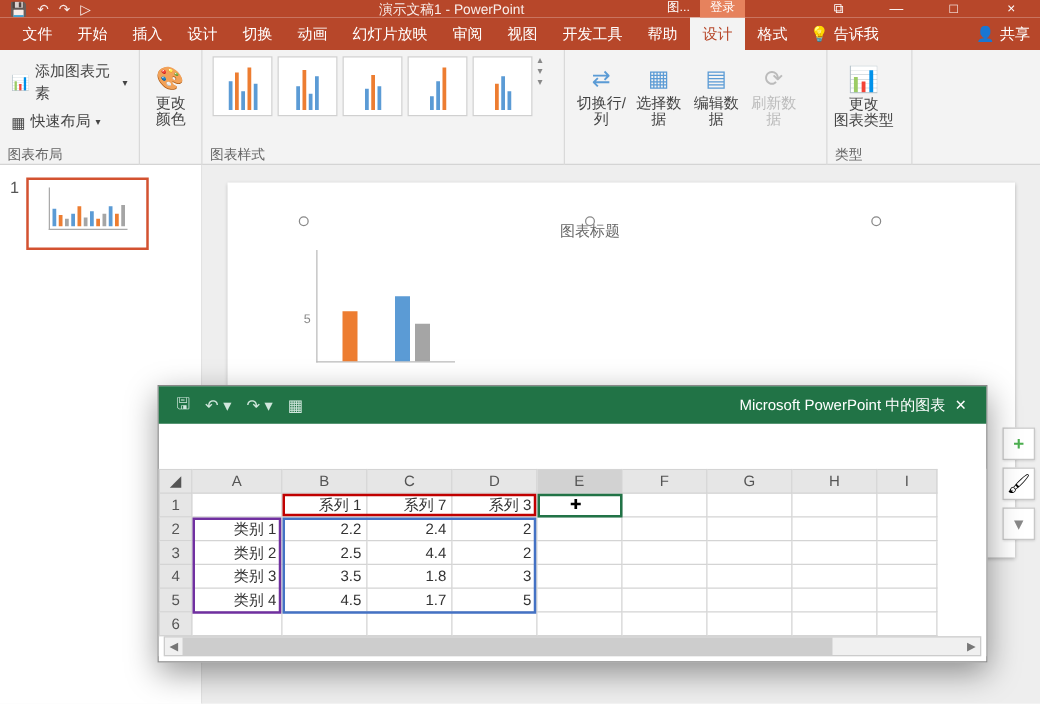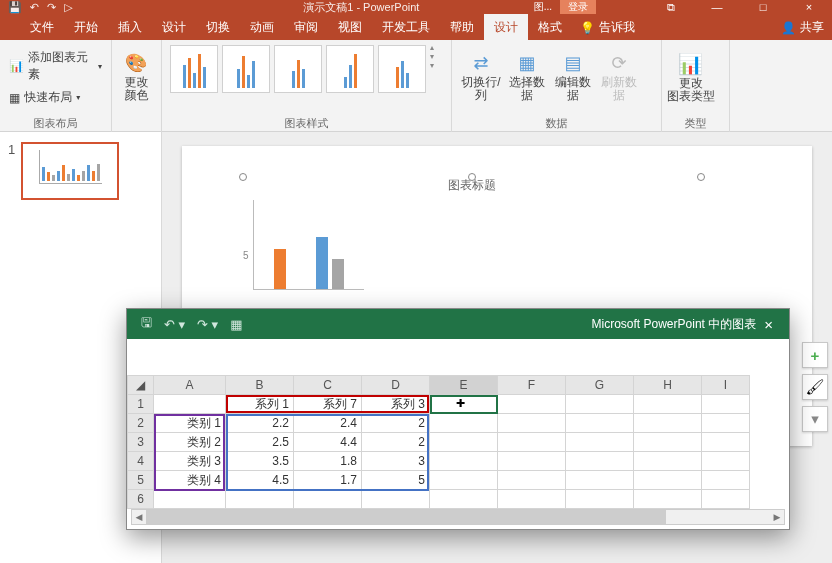--- a/index.html
+++ b/index.html
@@ -8,30 +8,30 @@
 .titlebar{height:14px;background:#b7472a;display:flex;align-items:center;color:#fff}
 .titlebar .left{display:flex;align-items:center;padding-left:6px;gap:4px}
 .titlebar .qat-btn{color:#fff;opacity:.9;font-size:11px;padding:0 2px}
 .titlebar .center{flex:1;text-align:center;font-size:11px;opacity:.9;white-space:nowrap}
 .titlebar .right{display:flex;align-items:center;gap:0}
 .titlebar .winbtn{width:46px;height:14px;line-height:14px;text-align:center;color:#fff;font-size:11px}
 .ctx-tabs{position:absolute;right:236px;top:0;display:flex;height:14px}
 .ctx-tab{height:14px;padding:0 8px;font-size:10px;color:#fff;line-height:14px}
 .ctx-tab.active{background:#e6825d}
 
-.ribtabs{height:26px;background:#b7472a;display:flex;align-items:flex-start;padding-left:20px;color:#fff}
+.ribtabs{height:26px;background:#b7472a;display:flex;align-items:center;padding-left:8px;color:#fff}
 .ribtabs .tab{padding:5px 10px;font-size:12px;cursor:pointer}
 .ribtabs .tab.active{background:#f3f3f3;color:#b7472a}
 .ribtabs .spacer{flex:1}
 .ribtabs .right-icn{padding:5px 8px;display:flex;align-items:center;gap:4px}
 
 .ribbon{height:92px;background:#f3f3f3;border-bottom:1px solid #d4d4d4;display:flex}
 .grp{border-right:1px solid #d9d9d9;height:92px;display:flex;flex-direction:column;padding:3px 6px 0}
 .grp .body{flex:1;display:flex;align-items:flex-start}
-.grp .label{height:16px;text-align:center;font-size:11px;color:#666}
+.grp .label{height:16px;font-size:11px;color:#666}
 .smallbtn{display:flex;align-items:center;gap:4px;padding:2px 3px;font-size:11px;color:#444}
 .bigbtn{display:flex;flex-direction:column;align-items:center;justify-content:center;width:46px;height:70px;gap:2px;color:#444;font-size:11px;text-align:center;line-height:1.1}
 .bigbtn.disabled{color:#bbb}
 .chartstyle{width:48px;height:48px;border:1px solid #d0d0d0;margin:2px;background:#fff;display:flex;align-items:flex-end;justify-content:center;gap:2px;padding:4px}
 .chartstyle .bar{width:3px;background:#5b9bd5}
 
 .workspace{display:flex;height:431px}
 .thumbs{width:162px;border-right:1px solid #d9d9d9;padding:10px 8px;background:#fff}
 .thumb-wrap{display:flex;gap:6px}
 .thumb-num{font-size:13px;color:#555}
@@ -95,20 +95,21 @@
   </div>
 </div>
 
 <div class="ribtabs">
   <div class="tab">文件</div>
   <div class="tab">开始</div>
   <div class="tab">插入</div>
   <div class="tab">设计</div>
   <div class="tab">切换</div>
   <div class="tab">动画</div>
+  <div class="tab">幻灯片放映</div>
   <div class="tab">审阅</div>
   <div class="tab">视图</div>
   <div class="tab">开发工具</div>
   <div class="tab">帮助</div>
   <div class="tab active">设计</div>
   <div class="tab">格式</div>
   <div class="right-icn">
       <span>💡</span>
       <span>告诉我</span>
     </div>
@@ -196,21 +197,20 @@
       <div class="bigbtn">
           <span style="font-size:18px;color:#5b9bd5">▤</span>
           <span style="white-space:pre">编辑数
 据</span>
         </div>
       <div class="bigbtn disabled">
           <span style="font-size:18px">⟳</span>
           <span>刷新数据</span>
         </div>
     </div>
-    <div class="label">数据</div>
   </div>
   <div class="grp" style="width:68px">
     <div class="body">
         <div class="bigbtn">
           <span style="font-size:20px;color:#5b9bd5">📊</span>
           <span style="white-space:pre">更改
 图表类型</span>
         </div>
       </div>
     <div class="label">类型</div>

